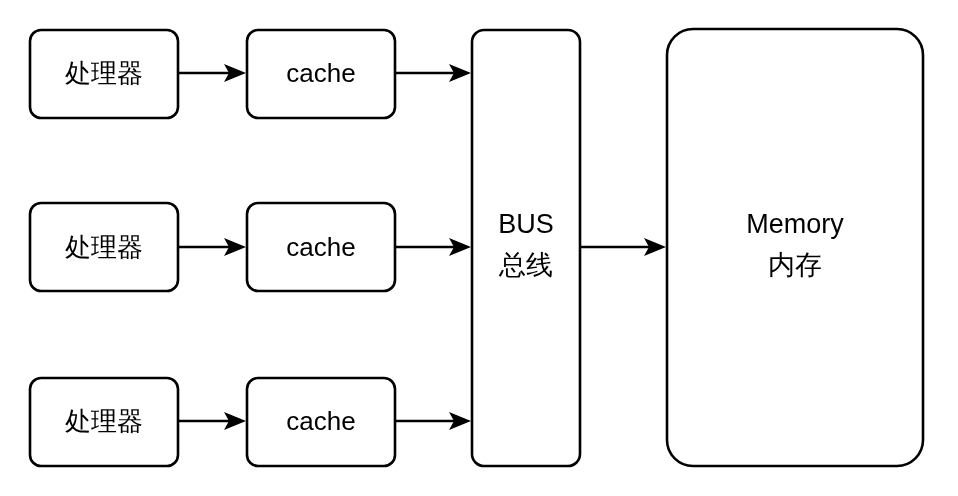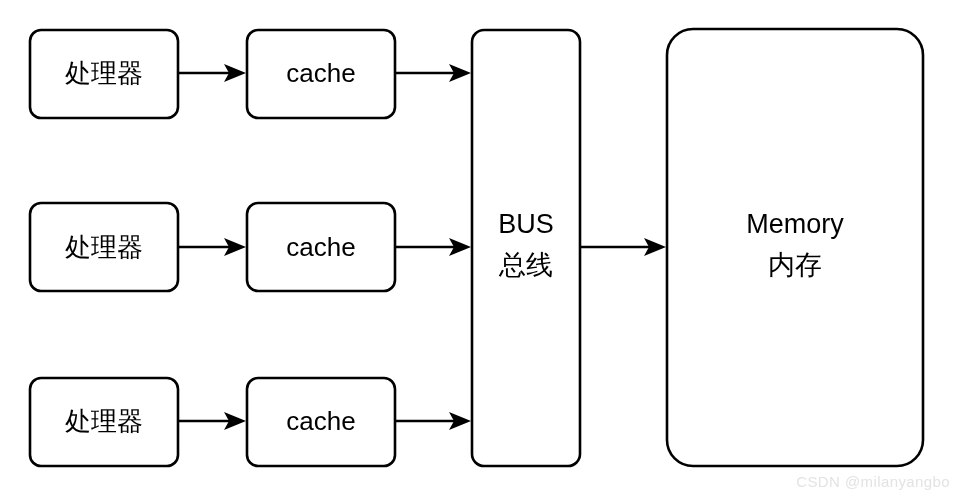--- a/index.html
+++ b/index.html
@@ -128,15 +128,14 @@
       <line class="edge-line" x1="580" y1="247" x2="652" y2="247"></line>
       <polygon class="edge-head" points="666,247 644,238 649,247 644,256"></polygon>
     </g>
 
     <rect class="node-rect" x="667" y="29" width="256" height="437" rx="26" ry="26"></rect>
     <text class="node-label big" x="795" y="226">Memory</text>
     <text class="node-label big" x="795" y="267">内存</text>
 
   </svg>
 
-  <div class="watermark">CSDN @milanyangbo</div>
 
 </div>
 
 </body></html>

